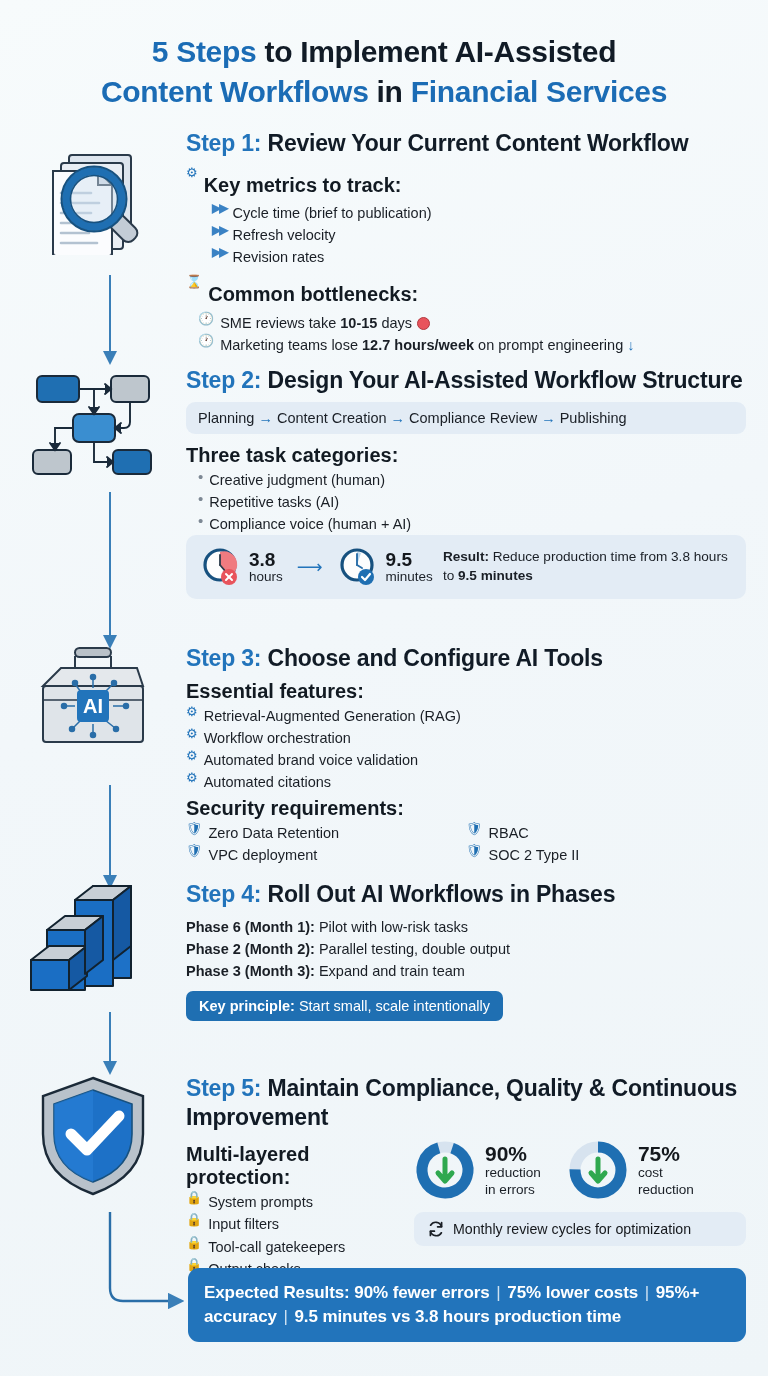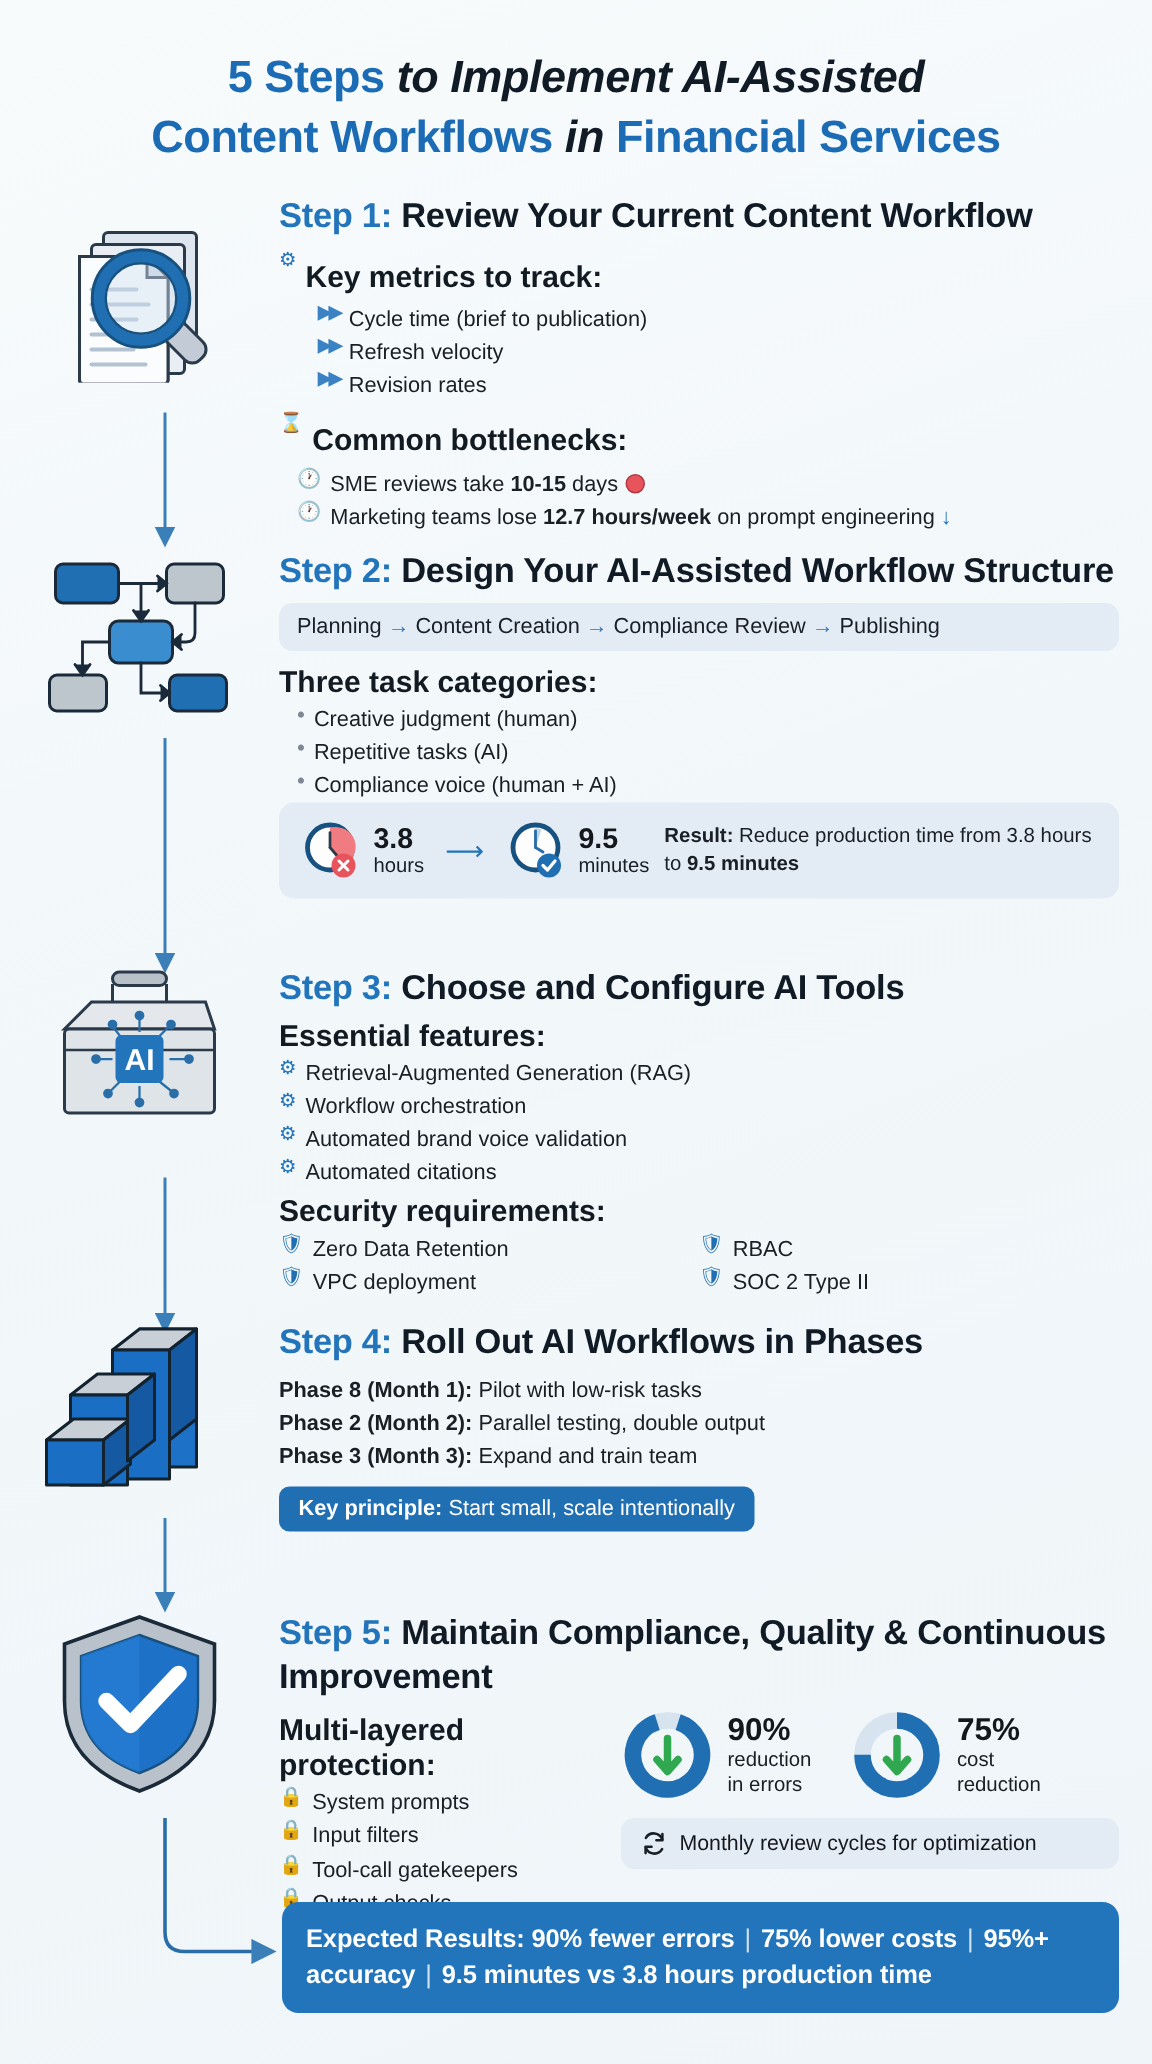--- a/index.html
+++ b/index.html
@@ -16,21 +16,21 @@
     background: linear-gradient(160deg,#f7fbfc 0%,#f2f7fa 45%,#eff5f8 100%);
   }
 
   
   .title-wrap { padding: 32px 28px 4px; text-align: center; }
   .title {
     font-size: 30px; font-weight: bold; line-height: 1.32;
     letter-spacing: -0.3px;
   }
   .t-blue { color: #1b6cb5; }
-  .t-dark { color: #111b26; font-style: italic; }
+  .t-dark { color: #111b26; }
 
   
   .steps { position: relative; padding: 12px 22px 0 0; }
   .step {
     position: relative;
     display: flex;
     align-items: flex-start;
   }
   .gutter {
     width: 186px; flex: 0 0 186px;
@@ -405,21 +405,21 @@
           </svg>
         </div>
       </div>
       <div class="body">
         <div class="step-head">
           <span class="lbl">Step 4:</span>
           <span class="txt">Roll Out AI Workflows in Phases</span>
         </div>
         <div>
           <div class="row">
-              <span><b>Phase 8 (Month 1):</b><span> Pilot with low-risk tasks</span></span>
+              <span><b>Phase 6 (Month 1):</b><span> Pilot with low-risk tasks</span></span>
             </div>
           <div class="row">
               <span><b>Phase 2 (Month 2):</b><span> Parallel testing, double output</span></span>
             </div>
           <div class="row">
               <span><b>Phase 3 (Month 3):</b><span> Expand and train team</span></span>
             </div>
         </div>
         <div class="keypill">
           <b>Key principle:</b><span> Start small, scale intentionally</span>

